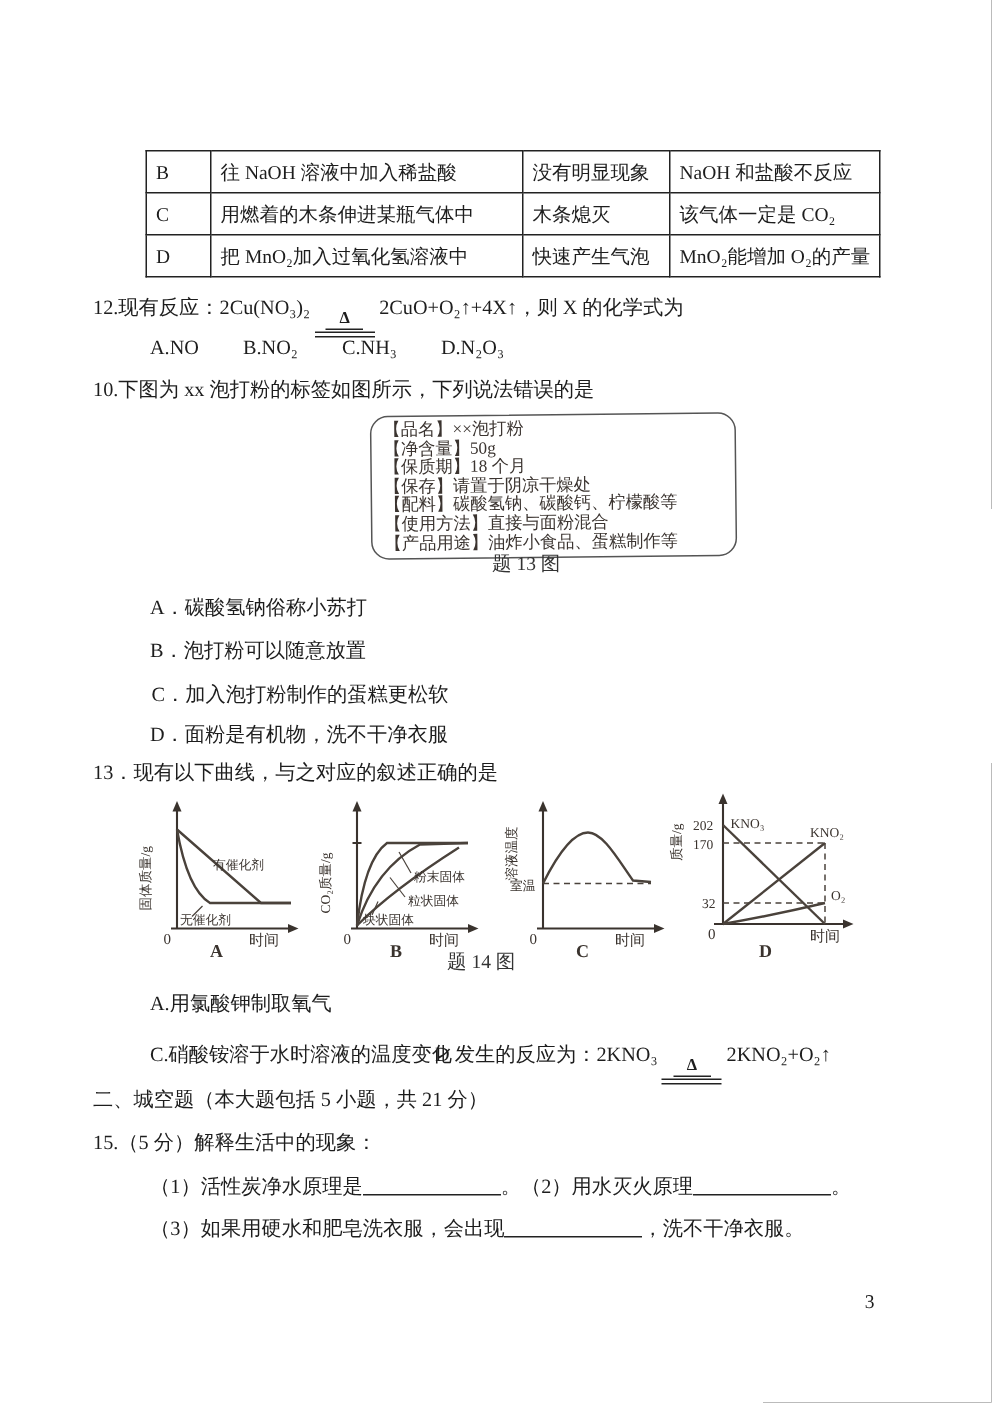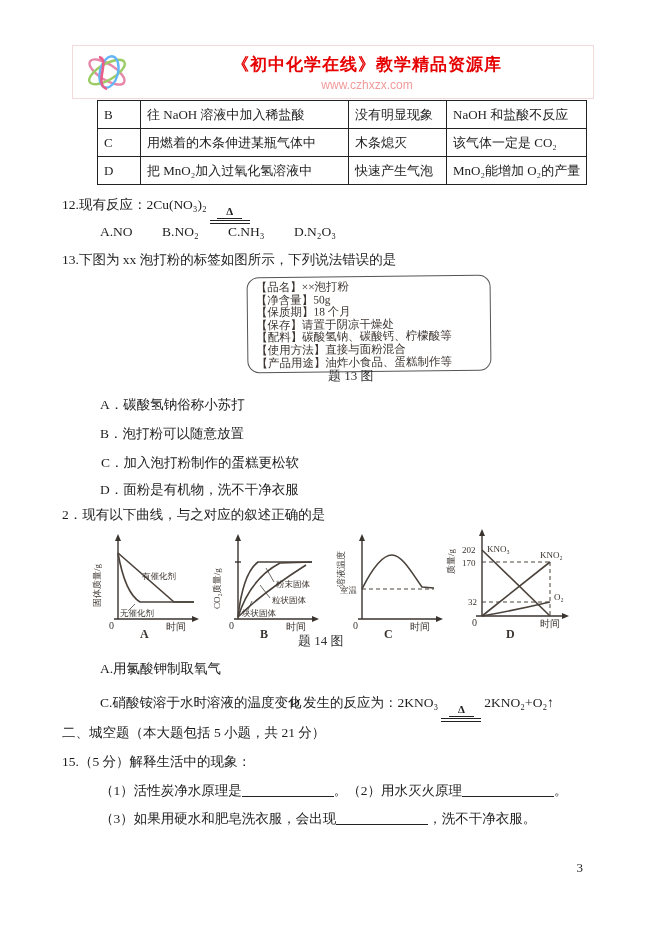--- a/index.html
+++ b/index.html
@@ -46,32 +46,20 @@
   svg .dash{stroke:#4a423b;stroke-width:1;fill:none;stroke-dasharray:4 3;}
   .blank{display:inline-block;border-bottom:1px solid #222;height:14px;
          vertical-align:-2px;}
   .pageno{position:absolute;right:78px;top:860px;font-size:13px;}
 </style>
 </head>
 <body>
 
 <div class="page">
 
-  <div class="hdr">
-    <svg class="hdr-logo" viewBox="0 0 64 50">
-      <ellipse cx="30" cy="25" rx="20" ry="8" fill="none" stroke="#e786a8" stroke-width="2.4" transform="rotate(32 30 25)"></ellipse>
-      <ellipse cx="30" cy="25" rx="20" ry="8" fill="none" stroke="#9ccc65" stroke-width="2.4" transform="rotate(-30 30 25)"></ellipse>
-      <ellipse cx="32" cy="25" rx="9" ry="16" fill="none" stroke="#64b5f6" stroke-width="2.4" transform="rotate(14 32 25)"></ellipse>
-      <path d="M22,10 C34,12 16,38 30,42" fill="none" stroke="#e85d8a" stroke-width="2.6"></path>
-    </svg>
-    <div class="hdr-text">
-      <div class="hdr-title">《初中化学在线》教学精品资源库</div>
-      <div class="hdr-url">www.czhxzx.com</div>
-    </div>
-  </div>
 
   <table class="qtbl">
     <tbody>
       <tr>
         <td class="c1">B</td>
         <td class="c2">往 NaOH 溶液中加入稀盐酸</td>
         <td class="c3">没有明显现象</td>
         <td class="c4">NaOH  和盐酸不反应</td>
       </tr>
       <tr>
@@ -86,48 +74,48 @@
         <td class="c3">快速产生气泡</td>
         <td class="c4">MnO₂能增加 O₂的产量</td>
       </tr>
     </tbody>
   </table>
 
   <div class="line" style="left:62px;top:196px;">
     <span>12.现有反应：2Cu(NO₃)₂</span><span class="cond">
         <span class="cond-delta">Δ</span>
         <span class="cond-line"></span>
-      </span>
+      </span><span>2CuO+O₂↑+4X↑，则 X  的化学式为</span>
   </div>
   <div class="line opts" style="left:100px;top:224px;text-align:center;">
     <span>A.NO</span>
     <span>B.NO₂</span>
     <span>C.NH₃</span>
     <span>D.N₂O₃</span>
   </div>
 
-  <div class="line" style="left:62px;top:251px;">13.下图为 xx 泡打粉的标签如图所示，下列说法错误的是</div>
+  <div class="line" style="left:62px;top:251px;">10.下图为 xx 泡打粉的标签如图所示，下列说法错误的是</div>
 
   <div class="label-box">
     <div>【品名】××泡打粉</div>
     <div>【净含量】50g</div>
     <div>【保质期】18 个月</div>
     <div>【保存】请置于阴凉干燥处</div>
     <div>【配料】碳酸氢钠、碳酸钙、柠檬酸等</div>
     <div>【使用方法】直接与面粉混合</div>
     <div>【产品用途】油炸小食品、蛋糕制作等</div>
   </div>
   <div class="fig-cap" style="left:328px;top:367px;">题 13 图</div>
 
   <div class="line" style="left:100px;top:396px;">A．碳酸氢钠俗称小苏打</div>
   <div class="line" style="left:100px;top:425px;">B．泡打粉可以随意放置</div>
   <div class="line" style="left:101px;top:454px;">C．加入泡打粉制作的蛋糕更松软</div>
   <div class="line" style="left:100px;top:481px;">D．面粉是有机物，洗不干净衣服</div>
 
-  <div class="line" style="left:62px;top:506px;">2．现有以下曲线，与之对应的叙述正确的是</div>
+  <div class="line" style="left:62px;top:506px;">13．现有以下曲线，与之对应的叙述正确的是</div>
 
   <svg class="graph" style="left:88px;top:527px;" width="118" height="112" viewBox="0 0 118 112">
     <line class="ax" x1="30" y1="92" x2="30" y2="10"></line>
       <polygon points="30,7 27,14 33,14" fill="#3a332e"></polygon>
     <line class="ax" x1="26" y1="92" x2="108" y2="92"></line>
       <polygon points="111,92 104,89 104,95" fill="#3a332e"></polygon>
     <path class="cv" d="M30,26 L86,75 L106,75"></path>
     <path class="cv" d="M30,26 Q37,66 52,75 L106,75"></path>
     <path class="ld" d="M40,84 L47,77"></path>
     <text transform="translate(12,80) rotate(-90)" font-size="9">固体质量/g</text>

